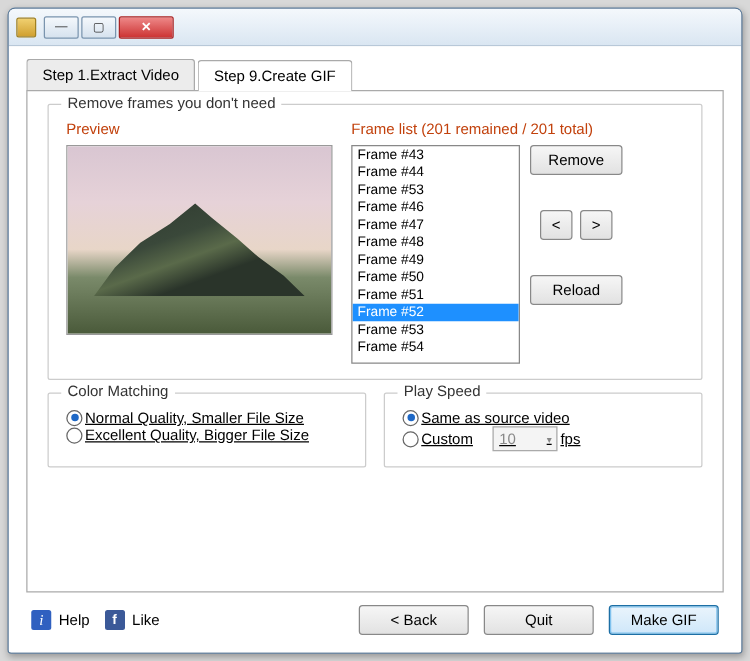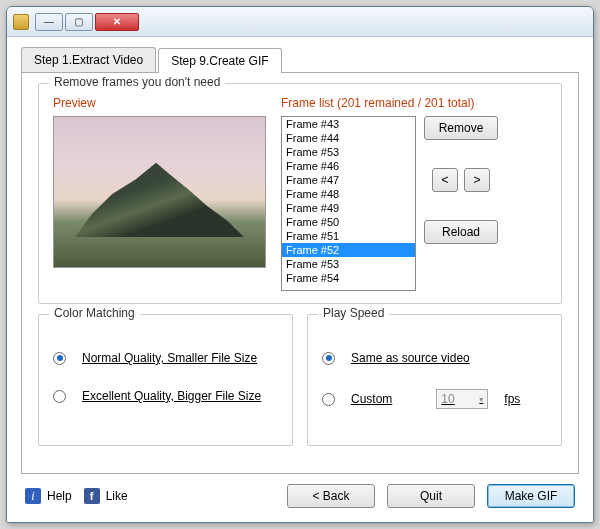--- a/index.html
+++ b/index.html
@@ -29,21 +29,21 @@
 .frame-col { flex:1; }
 .frame-list { width: 135px; height: 175px; border: 1px solid #888; overflow-y: scroll; background:#fff; }
 .frame-item { padding: 0px 4px; white-space:nowrap; cursor:pointer; line-height:14px; font-size:11px; }
 .frame-item.selected { background:#1e90ff; color:#fff; }
 .frame-btns { width: 90px; display:flex; flex-direction:column; align-items:center; gap:8px; }
 .btn { min-width: 74px; height: 24px; background: linear-gradient(#f6f6f6,#e2e2e2); border:1px solid #888; border-radius:3px; cursor:pointer; font-size:12px; display:flex; align-items:center; justify-content:center; padding:0 10px; }
 .navpair { display:flex; gap:6px; margin: 20px 0; }
 .navpair .btn { min-width:26px; width:26px; padding:0; }
 .row-mid { display:flex; gap:14px; }
 .row-mid .group { flex:1;text-decoration:underline; }
-.radio-row { display:flex; align-items:center; margin:24px 0; gap:16px; }
+.radio-row { display:flex; align-items:center; margin:0 0; gap:2px; }
 .radio { width:13px; height:13px; border:1px solid #666; border-radius:50%; display:inline-flex; align-items:center; justify-content:center; }
 .radio.checked::after { content:""; width:6px; height:6px; border-radius:50%; background:#1e68c6; }
 .spin { width:52px; height:20px; border:1px solid #aaa; background:#f4f4f4; color:#888; display:inline-flex; align-items:center; padding:0 4px; justify-content:space-between; }
 .spin-arrow { font-size:8px; color:#888; }
 .bottombar { display:flex; align-items:center; padding:10px 4px 4px; gap:12px; }
 .bottombar .spacer { flex:1; }
 .helpicon { width:16px; height:16px; background:#3060c0; color:#fff; display:flex; align-items:center; justify-content:center; font-style:italic; font-family:serif; border-radius:2px; }
 .fbicon { width:16px; height:16px; background:#3b5998; color:#fff; display:flex; align-items:center; justify-content:center; font-weight:bold; border-radius:2px; font-size:11px; }
 .btn.primary { border-color:#1d6fa5; box-shadow:0 0 0 1px #7ec1ee inset; background:linear-gradient(#eaf4fc,#cfe7fa); }
 .btn.footer { min-width:88px; }

